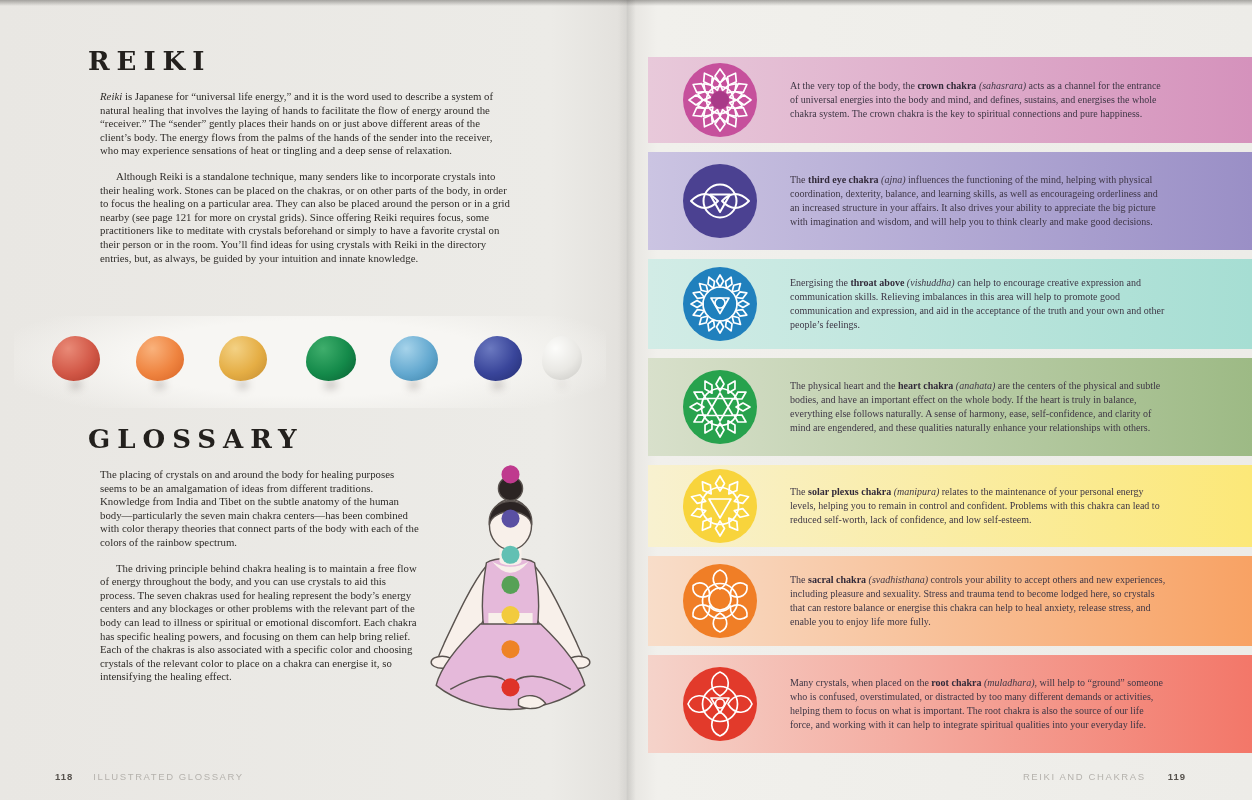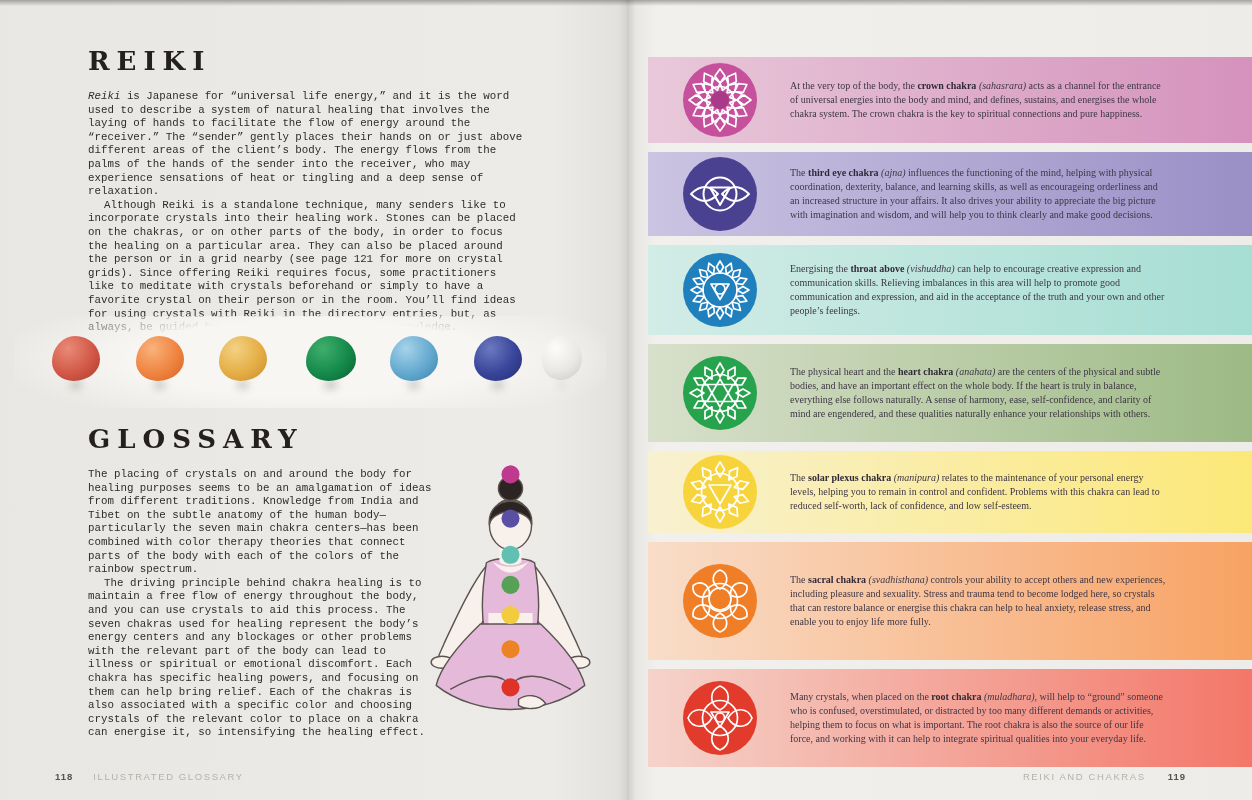--- a/index.html
+++ b/index.html
@@ -10,41 +10,41 @@
   }
   .top-shade{position:absolute;top:0;left:0;right:0;height:6px;
     background:linear-gradient(to bottom,rgba(50,48,45,.38),rgba(50,48,45,0));pointer-events:none;}
   .center-seam{position:absolute;top:0;left:618px;width:18px;height:800px;
     background:linear-gradient(90deg,rgba(0,0,0,0) 0%,rgba(0,0,0,.06) 45%,rgba(0,0,0,.10) 52%,rgba(0,0,0,0) 100%);pointer-events:none;}
 
   
   .left-text{position:absolute;left:88px;top:46px;width:436px;}
   h1.book-title{margin:0 0 14px 0;font-family:"DejaVu Serif",serif;font-weight:700;
     font-size:26px;letter-spacing:7px;color:#23201d;}
-  p.body{margin:0;font-size:10.8px;line-height:1.26;color:#2f2c29;text-align:left;font-family:Liberation Mono, monospace;}
+  p.body{margin:12px;font-size:10.8px;line-height:1.26;color:#2f2c29;text-align:left;}
   p.body.indent{text-indent:16px;}
   p.body em{font-style:italic;}
 
   .photo-strip{position:absolute;left:14px;top:316px;width:592px;height:92px;
     background:radial-gradient(55% 75% at 50% 46%,#f7f6f3 55%,rgba(247,246,243,0) 100%);}
   .stone{position:absolute;top:20px;width:48px;height:45px;
     border-radius:48% 52% 55% 45% / 58% 52% 48% 42%;
     box-shadow:0 26px 9px -19px rgba(95,85,80,.45);}
   .stone.s6{width:40px;height:44px;}
 
   .chakras-text{position:absolute;left:88px;top:424px;width:344px;}
 
   .figure-wrap{position:absolute;left:398px;top:462px;width:226px;height:292px;}
   .figure-wrap svg{width:100%;height:100%;}
 
   
   .bands{position:absolute;left:648px;top:57px;width:604px;display:flex;flex-direction:column;gap:9px;}
   .band{display:flex;align-items:center;}
-  .band:nth-child(1){height:86px}.band:nth-child(2){height:84px}.band:nth-child(3){height:90px}
-  .band:nth-child(4){height:98px}.band:nth-child(5){height:82px}.band:nth-child(6){height:118px}
+  .band:nth-child(1){height:86px}.band:nth-child(2){height:98px}.band:nth-child(3){height:90px}
+  .band:nth-child(4){height:98px}.band:nth-child(5){height:82px}.band:nth-child(6){height:90px}
   .band:nth-child(7){height:98px}
   .disc{flex:0 0 74px;width:74px;height:74px;margin-left:35px;border-radius:50%;
     display:flex;align-items:center;justify-content:center;}
   .disc svg{width:74px;height:74px;display:block;}
   .band p{margin:0 0 0 33px;width:378px;font-size:10px;line-height:1.4;color:#3e3645;}
   .band p .b{font-weight:700;color:#322a39;}
   .band p .i{font-style:italic;}
 
   
   .footer{position:absolute;bottom:18px;font-family:"Liberation Sans",sans-serif;

